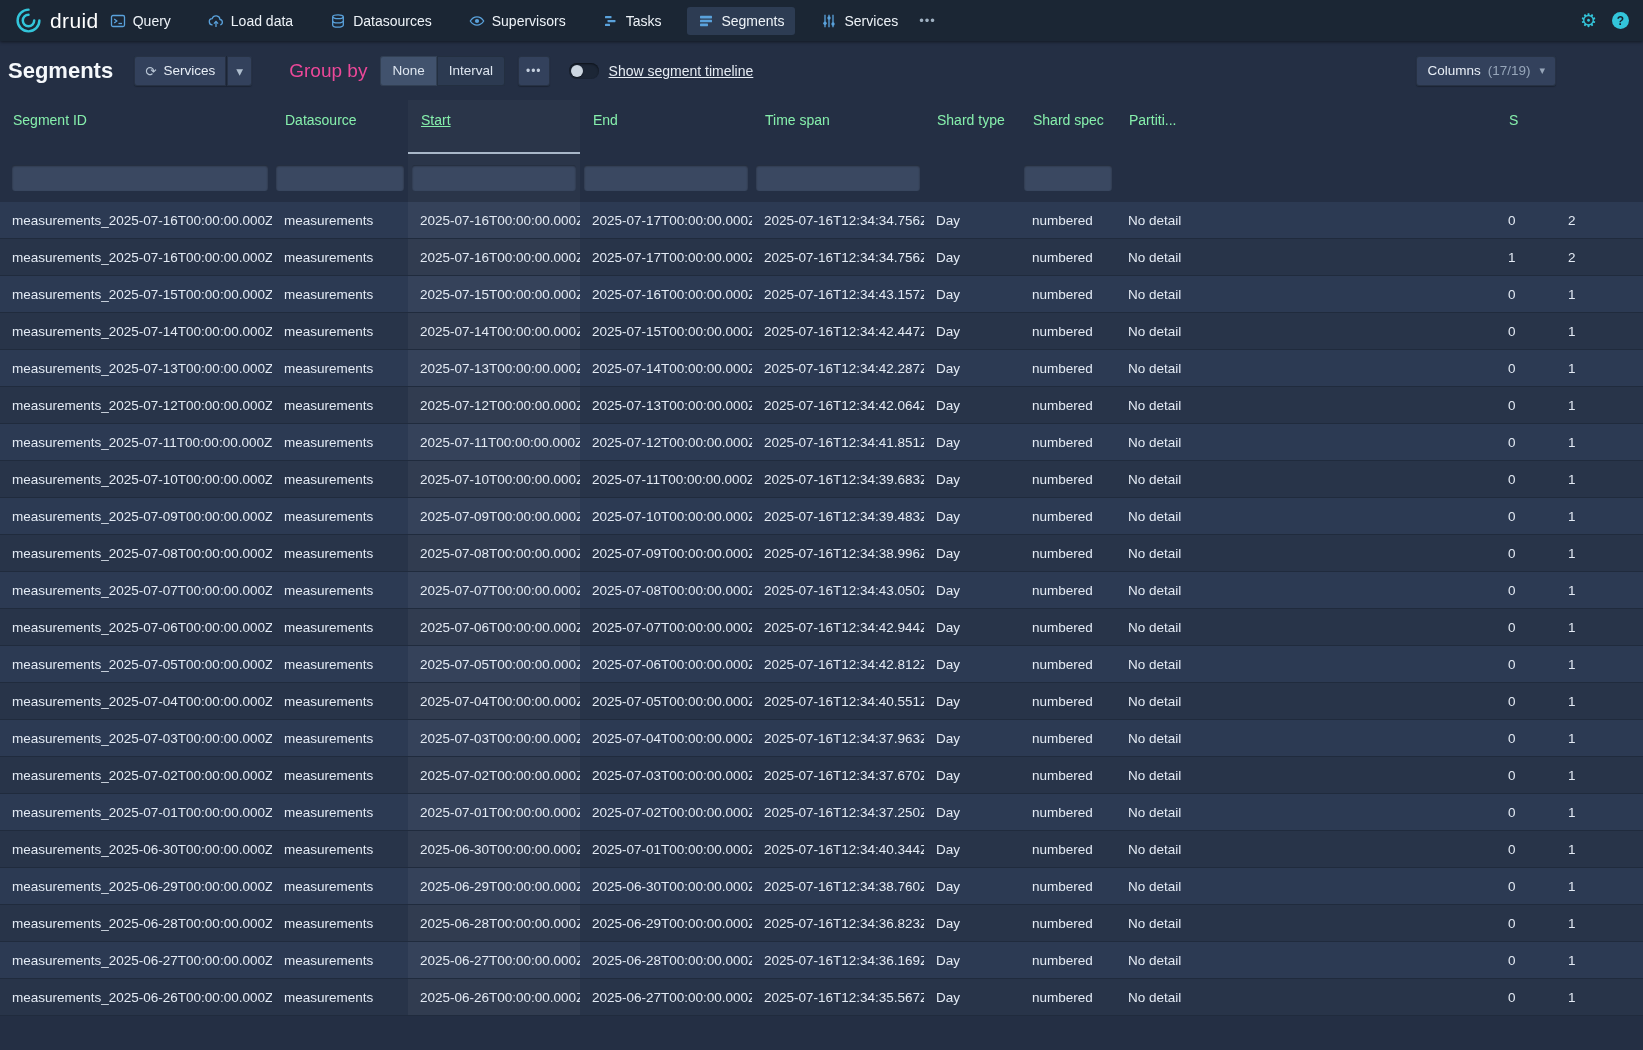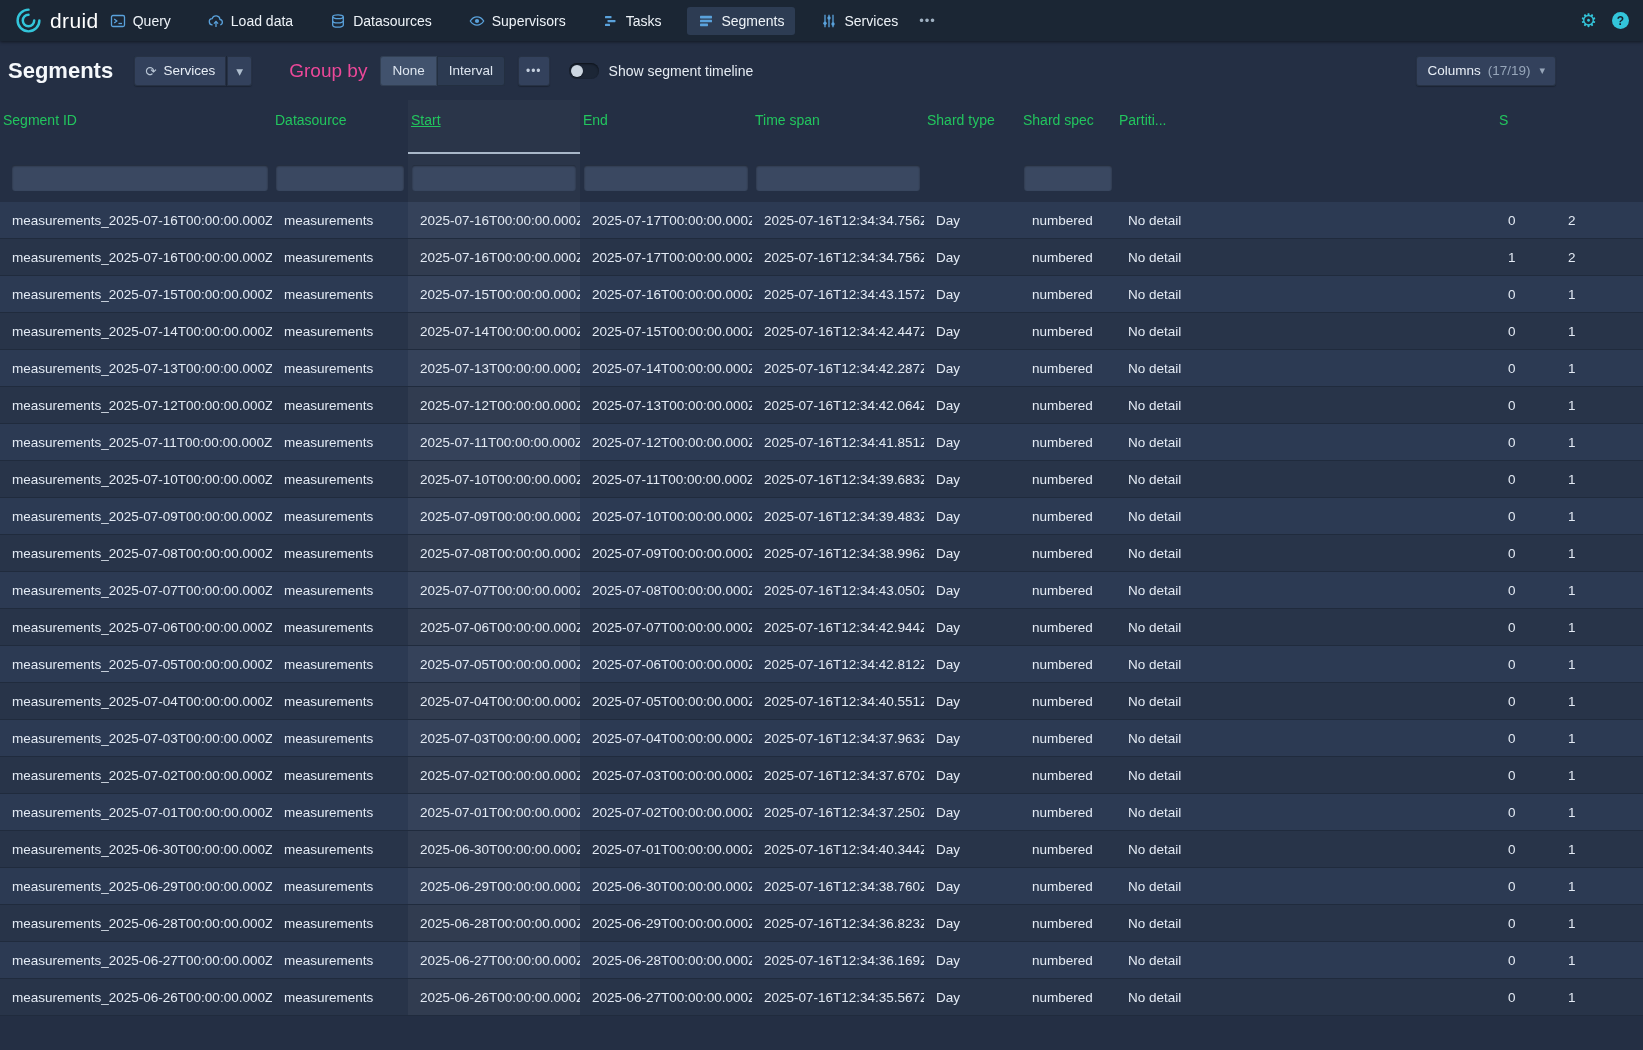--- a/index.html
+++ b/index.html
@@ -66,30 +66,30 @@
   .seg-btn:last-child{ border-radius:0 3px 3px 0; }
   .more-btn{ padding:0 8px; color:#c3cedd; letter-spacing:1px; font-size:12px; }
   .switch{
     width:30px; height:16px; background:#1c2636; border-radius:9px; position:relative;
     box-shadow:inset 0 1px 2px rgba(0,0,0,.55); cursor:pointer; margin-left:6px; flex:0 0 auto;
   }
   .switch .knob{
     position:absolute; left:2px; top:2px; width:12px; height:12px; border-radius:50%;
     background:#ccd6e1; box-shadow:0 1px 1px rgba(0,0,0,.4);
   }
-  .toggle-label{ font-size:14px; color:#e6ecf3; margin-left:-3px; }
+  .toggle-label{ font-size:14px; color:#e6ecf3; margin-left:-3px;text-decoration:underline; }
   .columns-btn{ margin-left:auto; margin-right:71px; }
   .dim{ color:#97a6ba; }
   .caret{ margin-left:2px; font-size:11px; }
 
   
   .grid{ display:grid; grid-template-columns:var(--cols); }
   .thead-labels{ height:54px; }
   .th{
-    padding:12px 8px 0 3px; font-size:14px; color:#22c55e; position:relative;
+    padding:12px 8px 0 13px; font-size:14px; color:#86efac; position:relative;
     cursor:pointer; white-space:nowrap; overflow:hidden;
   }
   .th.sorted::after{
     content:""; position:absolute; left:0; right:0; bottom:0; height:2px; background:#a9b7c8;
   }
   .thead-filters{ height:48px; align-items:center; }
   .filter-cell{ height:100%; display:flex; align-items:center; padding:0 4px; }
   .filter-cell:first-child{ padding-left:12px; }
   .filter-input{
     width:100%; height:26px; background:#3a4861; border:none; border-radius:3px;

